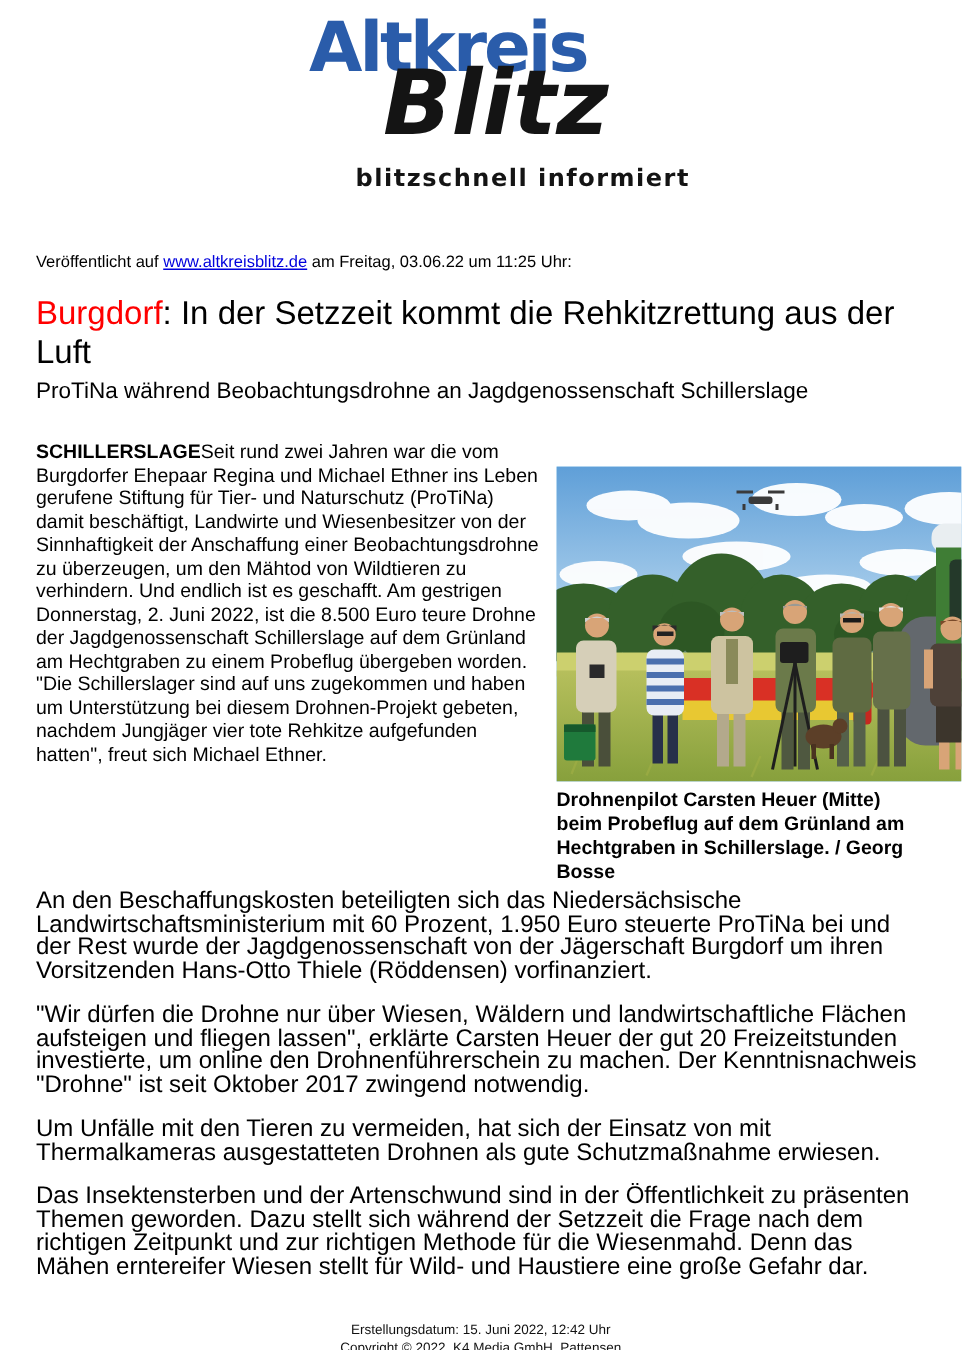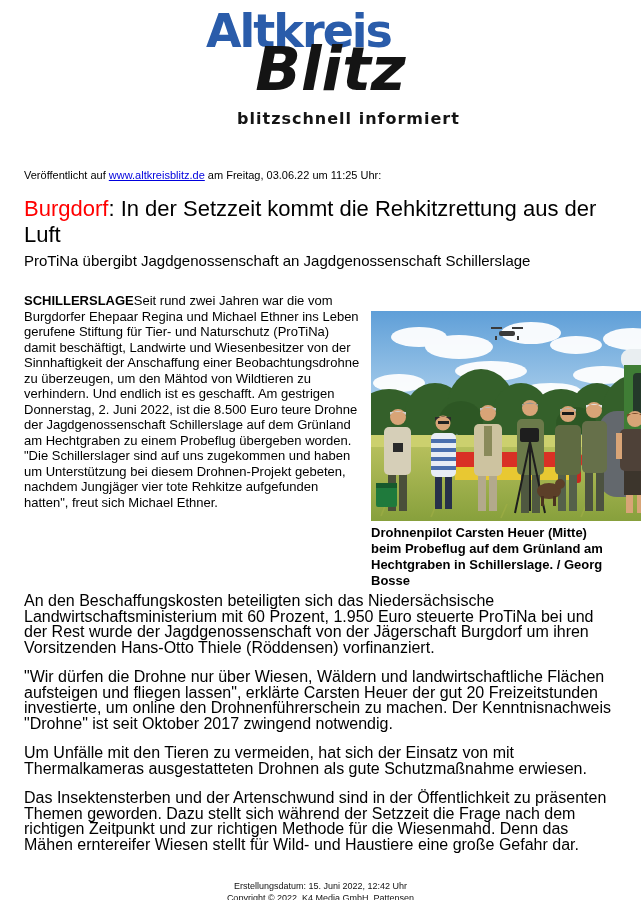--- a/index.html
+++ b/index.html
@@ -47,21 +47,21 @@
 
   <div class="logo">
     <span class="logo-line1">Altkreis</span>
     <span class="logo-line2">Blitz</span>
     <span class="logo-tagline">blitzschnell informiert</span>
   </div>
 
   <div class="published"><span>Veröffentlicht auf </span><a class="link" href="#">www.altkreisblitz.de</a><span> am Freitag, 03.06.22 um 11:25 Uhr:</span></div>
 
   <h1 class="headline"><span class="headline-loc">Burgdorf</span><span>: </span><span>In der Setzzeit kommt die Rehkitzrettung aus der Luft</span></h1>
-  <h2 class="subheadline">ProTiNa übergibt Jagdgenossenschaft an Jagdgenossenschaft Schillerslage</h2>
+  <h2 class="subheadline">ProTiNa während Beobachtungsdrohne an Jagdgenossenschaft Schillerslage</h2>
 
   <div class="lead">
     <div class="figure">
       <svg class="photo" viewBox="0 0 306 210" role="img">
         <defs>
           <linearGradient id="sky" x1="0" y1="0" x2="0" y2="1">
             <stop offset="0" stop-color="#5f9fd8"></stop>
               <stop offset="1" stop-color="#cfe6f5"></stop>
           </linearGradient>
           <linearGradient id="grass" x1="0" y1="0" x2="0" y2="1">

